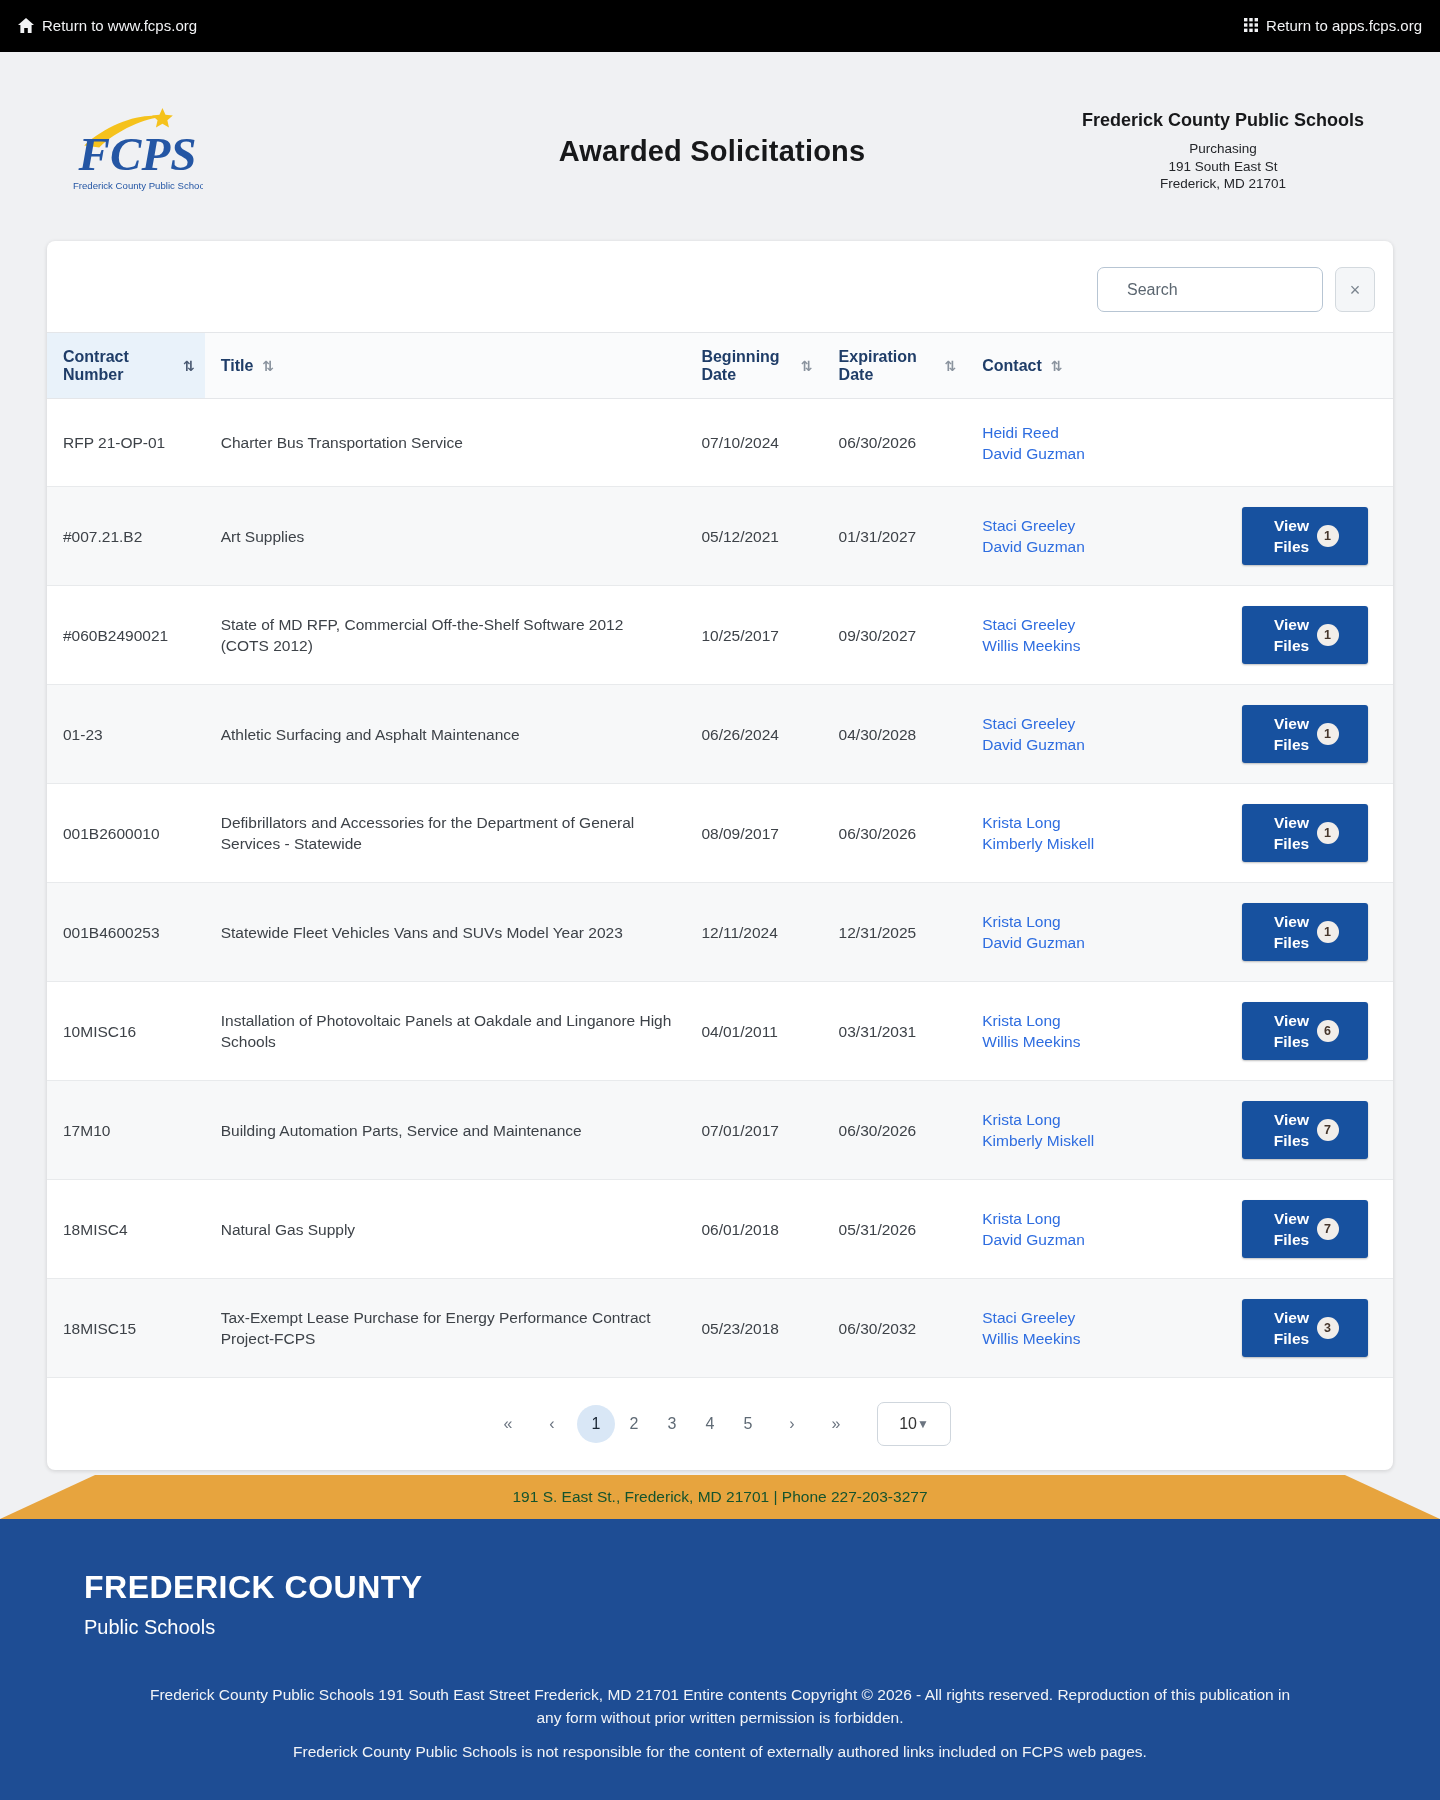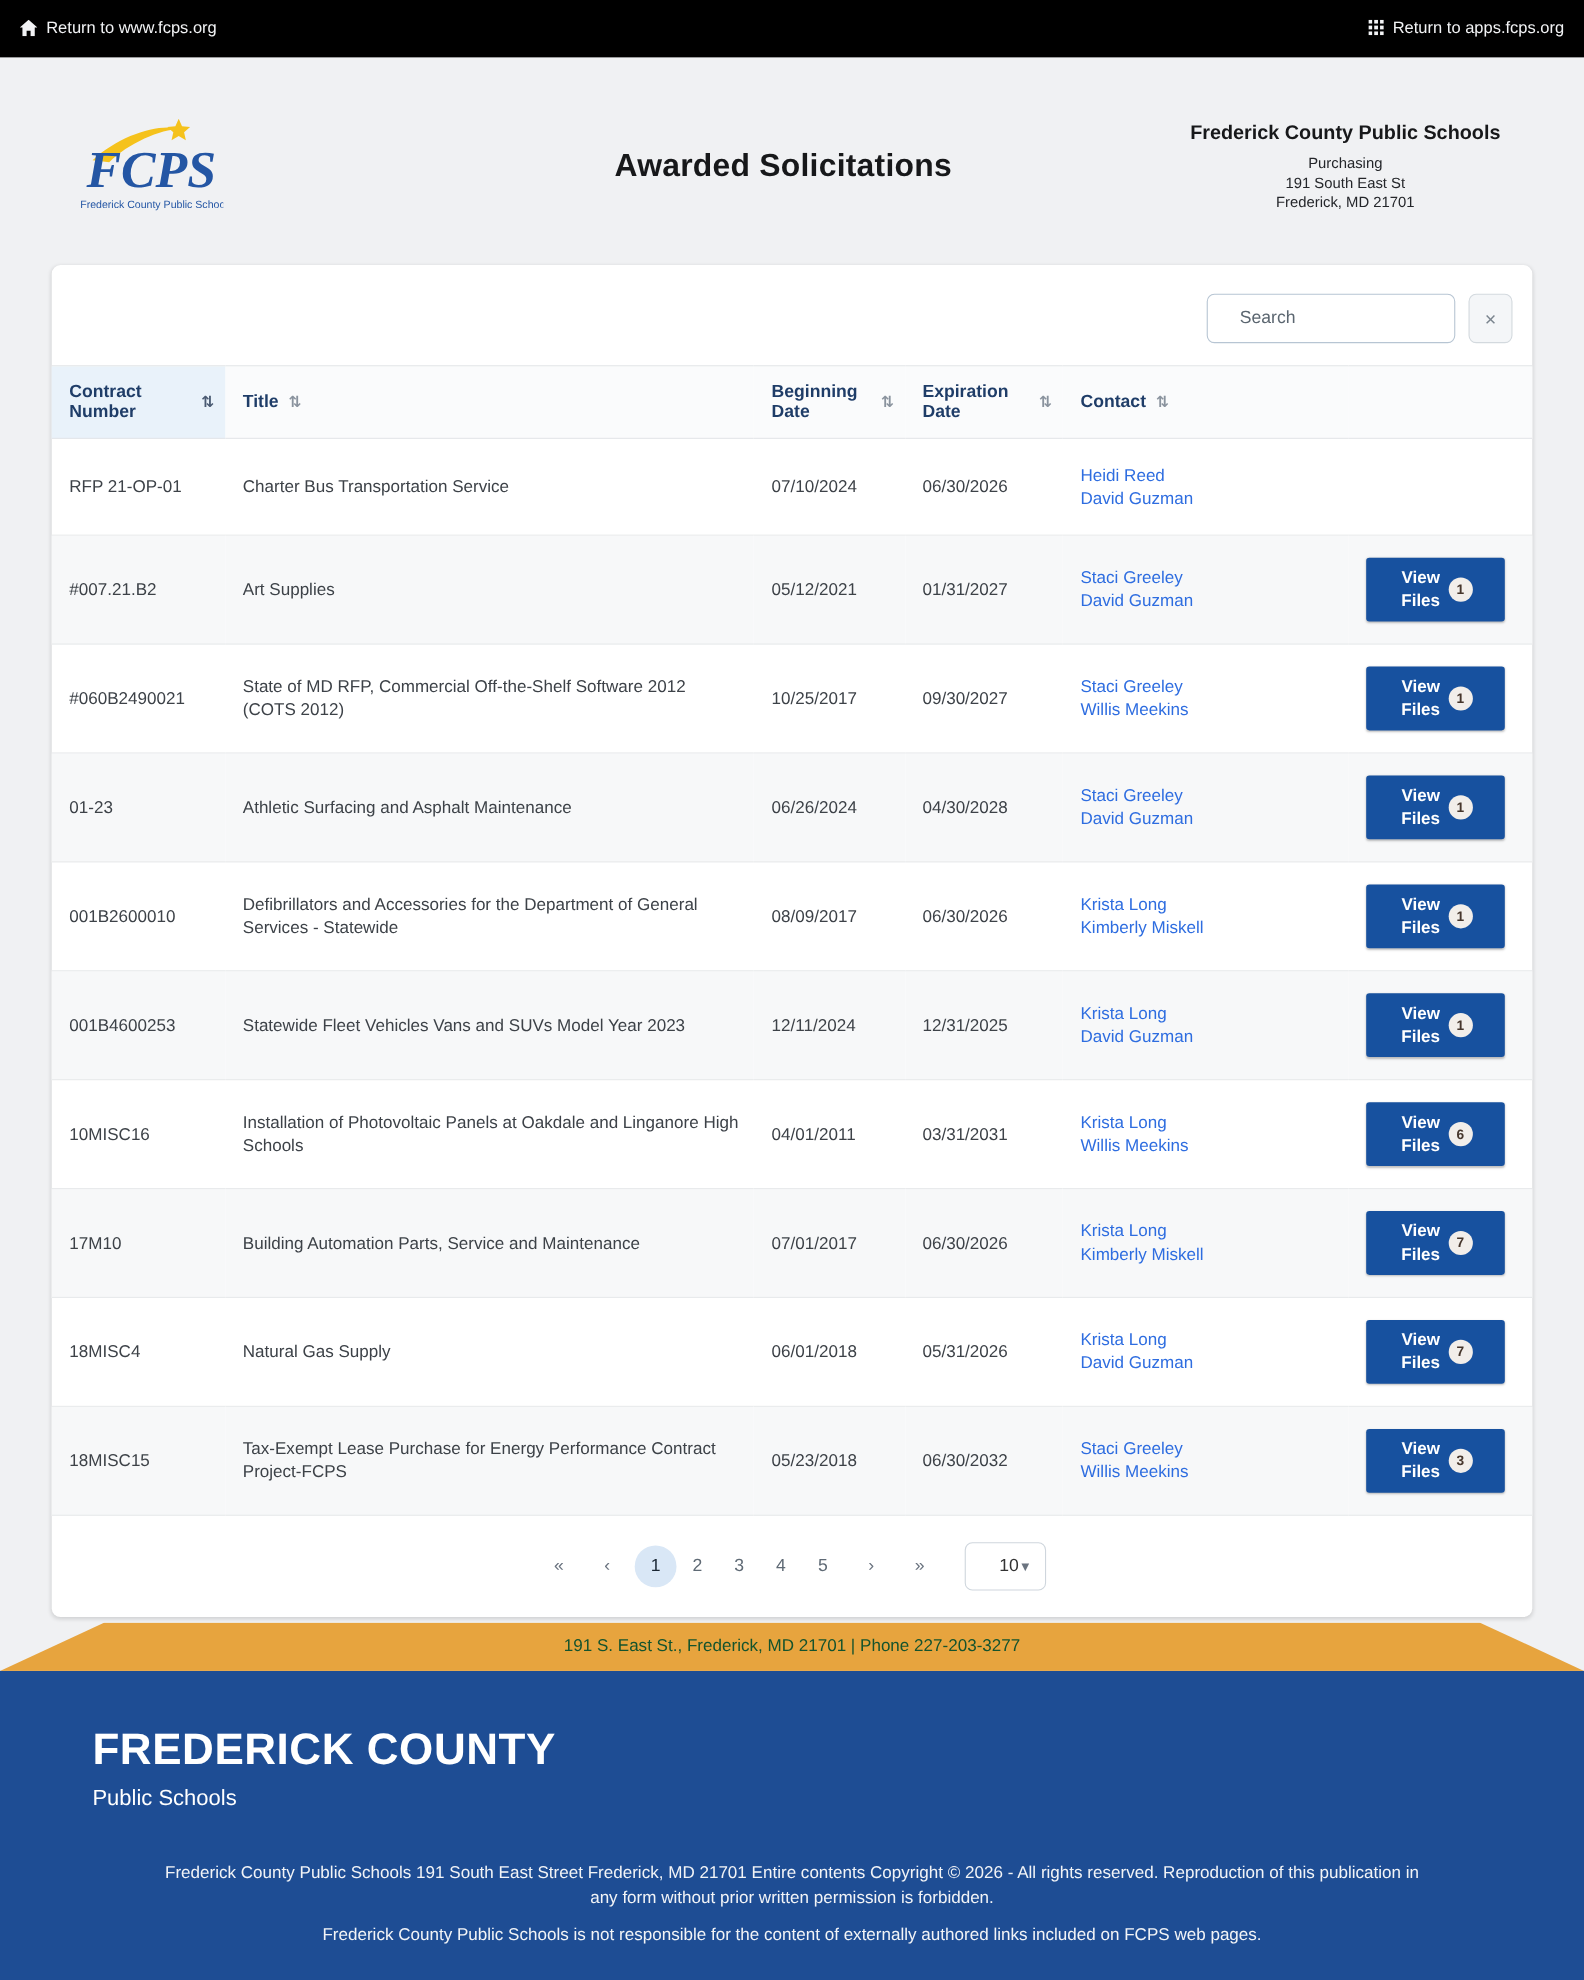--- a/index.html
+++ b/index.html
@@ -196,21 +196,21 @@
   .pg-page { color: #5f6a75; }
   .pg-page.active { background: #d9e7f6; color: #1a2633; }
   .page-size-select {
     margin-left: 16px;
     width: 74px;
     height: 44px;
     border: 1px solid #cfd6dd;
     border-radius: 7px;
     display: inline-flex;
     align-items: center;
-    justify-content: flex-end;
+    justify-content: center;
     padding: 0 12px;
     font-size: 16px;
     color: #333;
     cursor: pointer;
     background: #fff;
   }
   .page-size-select .chev { color: #6b7480; font-size: 12px; }
 
   
   .footer-area { margin-top: auto; flex: 0 0 auto; }
@@ -225,21 +225,21 @@
     font-size: 15.5px;
     color: #14532d;
   }
   .footer-main {
     background: #1e4d94;
     color: #fff;
     height: 354px;
     padding: 50px 84px 0 84px;
   }
   .footer-brand-title {
-    font-size: 40px;
+    font-size: 32px;
     font-weight: bold;
     letter-spacing: .5px;
   }
   .footer-brand-sub { font-size: 20px; margin-top: 10px; }
   .footer-copy {
     max-width: 1160px;
     margin: 44px auto 0 auto;
     text-align: center;
     font-size: 15.5px;
     line-height: 23px;

